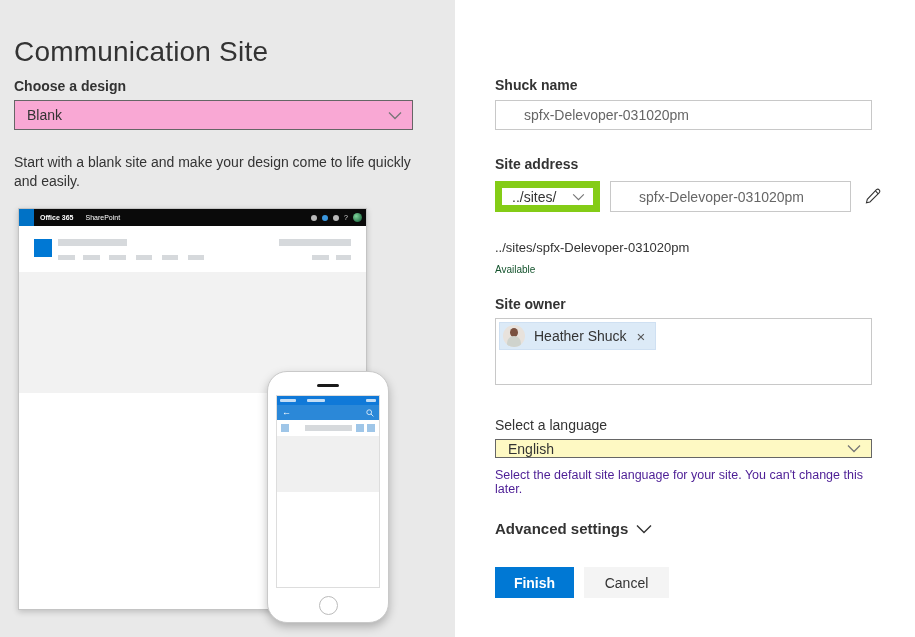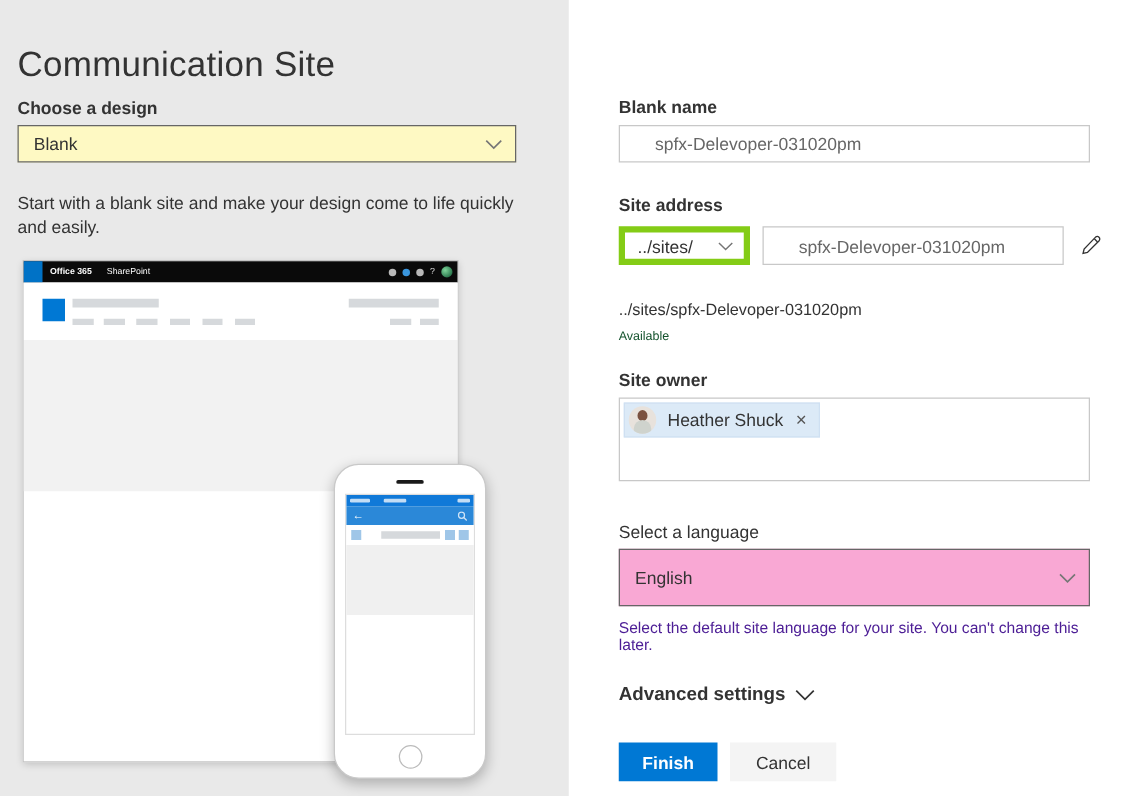--- a/index.html
+++ b/index.html
@@ -22,21 +22,21 @@
   .page-title {
     margin-top:36px;
     font-size:28px; font-weight:300; color:#333;
     letter-spacing:.2px;
   }
   .field-label { font-size:14px; font-weight:bold; color:#333; }
   .left-panel .design-label { margin-top:10px; }
   .dropdown {
     margin-top:6px;
     width:399px; height:30px;
-    background:#fef9c3; border:1px solid #666;
+    background:#f9a8d4; border:1px solid #666;
     display:flex; align-items:center;
     padding:0 10px 0 12px;
     font-size:14px; color:#333;
     cursor:pointer;
   }
   .dropdown .dd-value { flex:1; }
   .chev { flex:none; }
   .description {
     margin-top:23px;
     width:402px;
@@ -107,21 +107,21 @@
     padding:0 28px; font-size:14px; color:#666;
     font-family:"Liberation Sans", sans-serif;
     outline:none;
   }
   .site-name-label { margin-top:77px; }
   .site-name-input { margin-top:7px; }
   .site-address-label { margin-top:26px; }
   .address-row { margin-top:9px; display:flex; align-items:center; width:400px; }
   .prefix-dd {
     width:105px; height:31px;
-    background:#fff; border:5px solid #84cc16;
+    background:#fff; border:7px solid #84cc16;
     display:flex; align-items:center;
     padding:0 8px 0 10px; font-size:14px; color:#333; cursor:pointer;
   }
   .prefix-dd .dd-value { flex:1; }
   .address-input { width:241px; height:31px; margin-left:10px; }
   .edit-btn { margin-left:11px; background:none; border:none; cursor:pointer; padding:2px; line-height:0; }
   .full-url { margin-top:28px; font-size:13px; color:#333; }
   .availability { margin-top:9px; font-size:10px; color:#14532d; }
   .site-owner-label { margin-top:21px; }
   .owner-box {
@@ -134,22 +134,22 @@
     padding:0 9px 0 3px; gap:9px; max-width:100%;
     cursor:default;
   }
   .chip-avatar { position:relative; width:22px; height:22px; border-radius:50%; background:#e8e2dc; overflow:hidden; flex:none; }
   .chip-avatar::before { content:""; position:absolute; left:7px; top:3px; width:8px; height:9px; border-radius:50%; background:#7a5140; }
   .chip-avatar::after { content:""; position:absolute; left:4px; top:11px; width:14px; height:12px; border-radius:7px 7px 0 0; background:#cfd3cd; }
   .chip-name { font-size:14px; color:#333; white-space:nowrap; }
   .chip-remove { background:none; border:none; font-size:15px; color:#555; cursor:pointer; line-height:1; padding:0 1px; }
   .language-label { margin-top:32px; font-size:14px; font-weight:normal; color:#333; }
   .language-dd {
-    margin-top:6px; width:377px; height:46px;
-    background:#f9a8d4; border:1px solid #666;
+    margin-top:6px; width:377px; height:19px;
+    background:#fef9c3; border:1px solid #666;
     display:flex; align-items:center;
     padding:0 10px 0 12px; font-size:14px; color:#333; cursor:pointer;gap:20px;
   }
   .language-dd .dd-value { flex:1; }
   .language-help { margin-top:10px; font-size:12.5px; color:#4c1d95; width:390px; }
   .advanced { margin-top:24px; display:inline-flex; align-items:center; gap:8px; cursor:pointer; background:none; border:none; font-family:inherit; }
   .advanced span { font-size:15px; font-weight:bold; color:#333; }
   .btn-row { margin-top:29px; display:flex; gap:10px; }
   .btn {
     height:31px; font-size:14px; border:none; cursor:pointer;
@@ -231,21 +231,21 @@
         </div>
         <div class="p-gray"></div>
       </div>
       <div class="home-btn"></div>
     </div>
   </div>
 </div>
 
 <div class="right-panel">
 
-  <div class="rp-label site-name-label">Blank name</div>
+  <div class="rp-label site-name-label">Shuck name</div>
   <input class="text-input site-name-input" type="text" value="spfx-Delevoper-031020pm" style="">
 
   <div class="rp-label site-address-label">Site address</div>
   <div class="address-row">
     <div class="prefix-dd">
       <span class="dd-value">../sites/</span>
       <svg class="chev" width="13" height="8" viewBox="0 0 14 9">
           <polyline points="1,1.5 7,7.5 13,1.5" fill="none" stroke="#767676" stroke-width="1.3"></polyline>
         </svg>
     </div>

